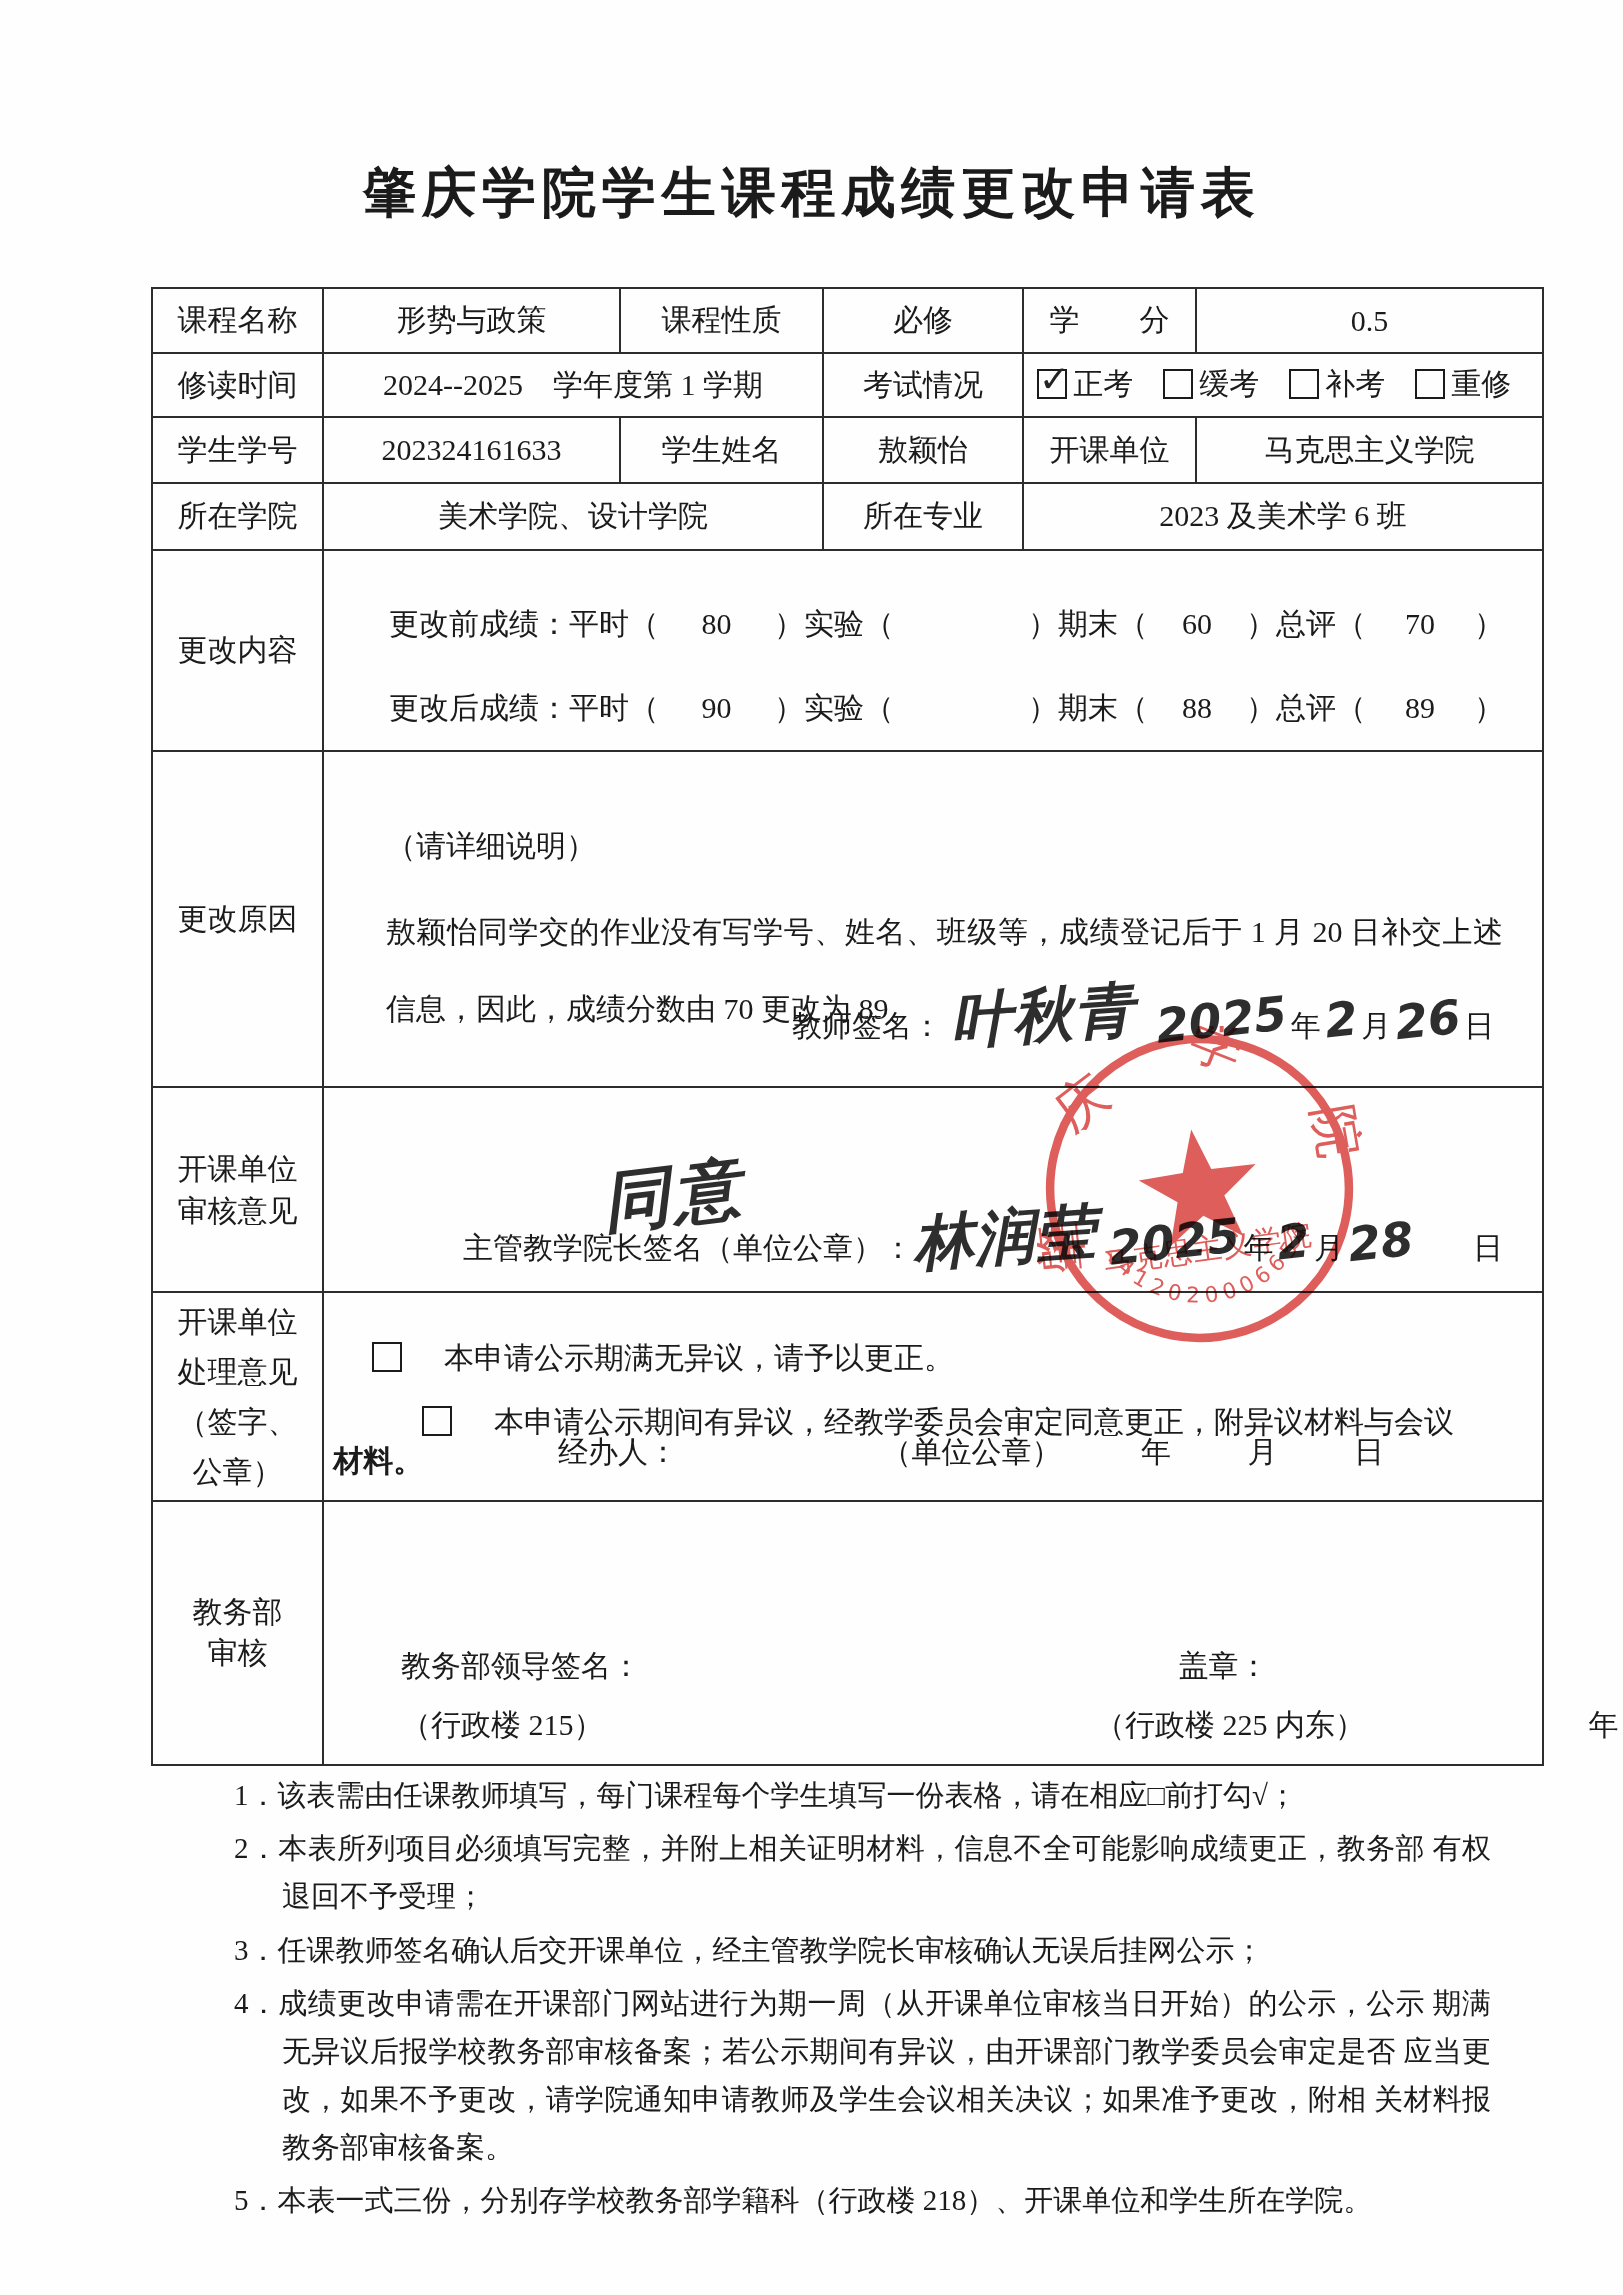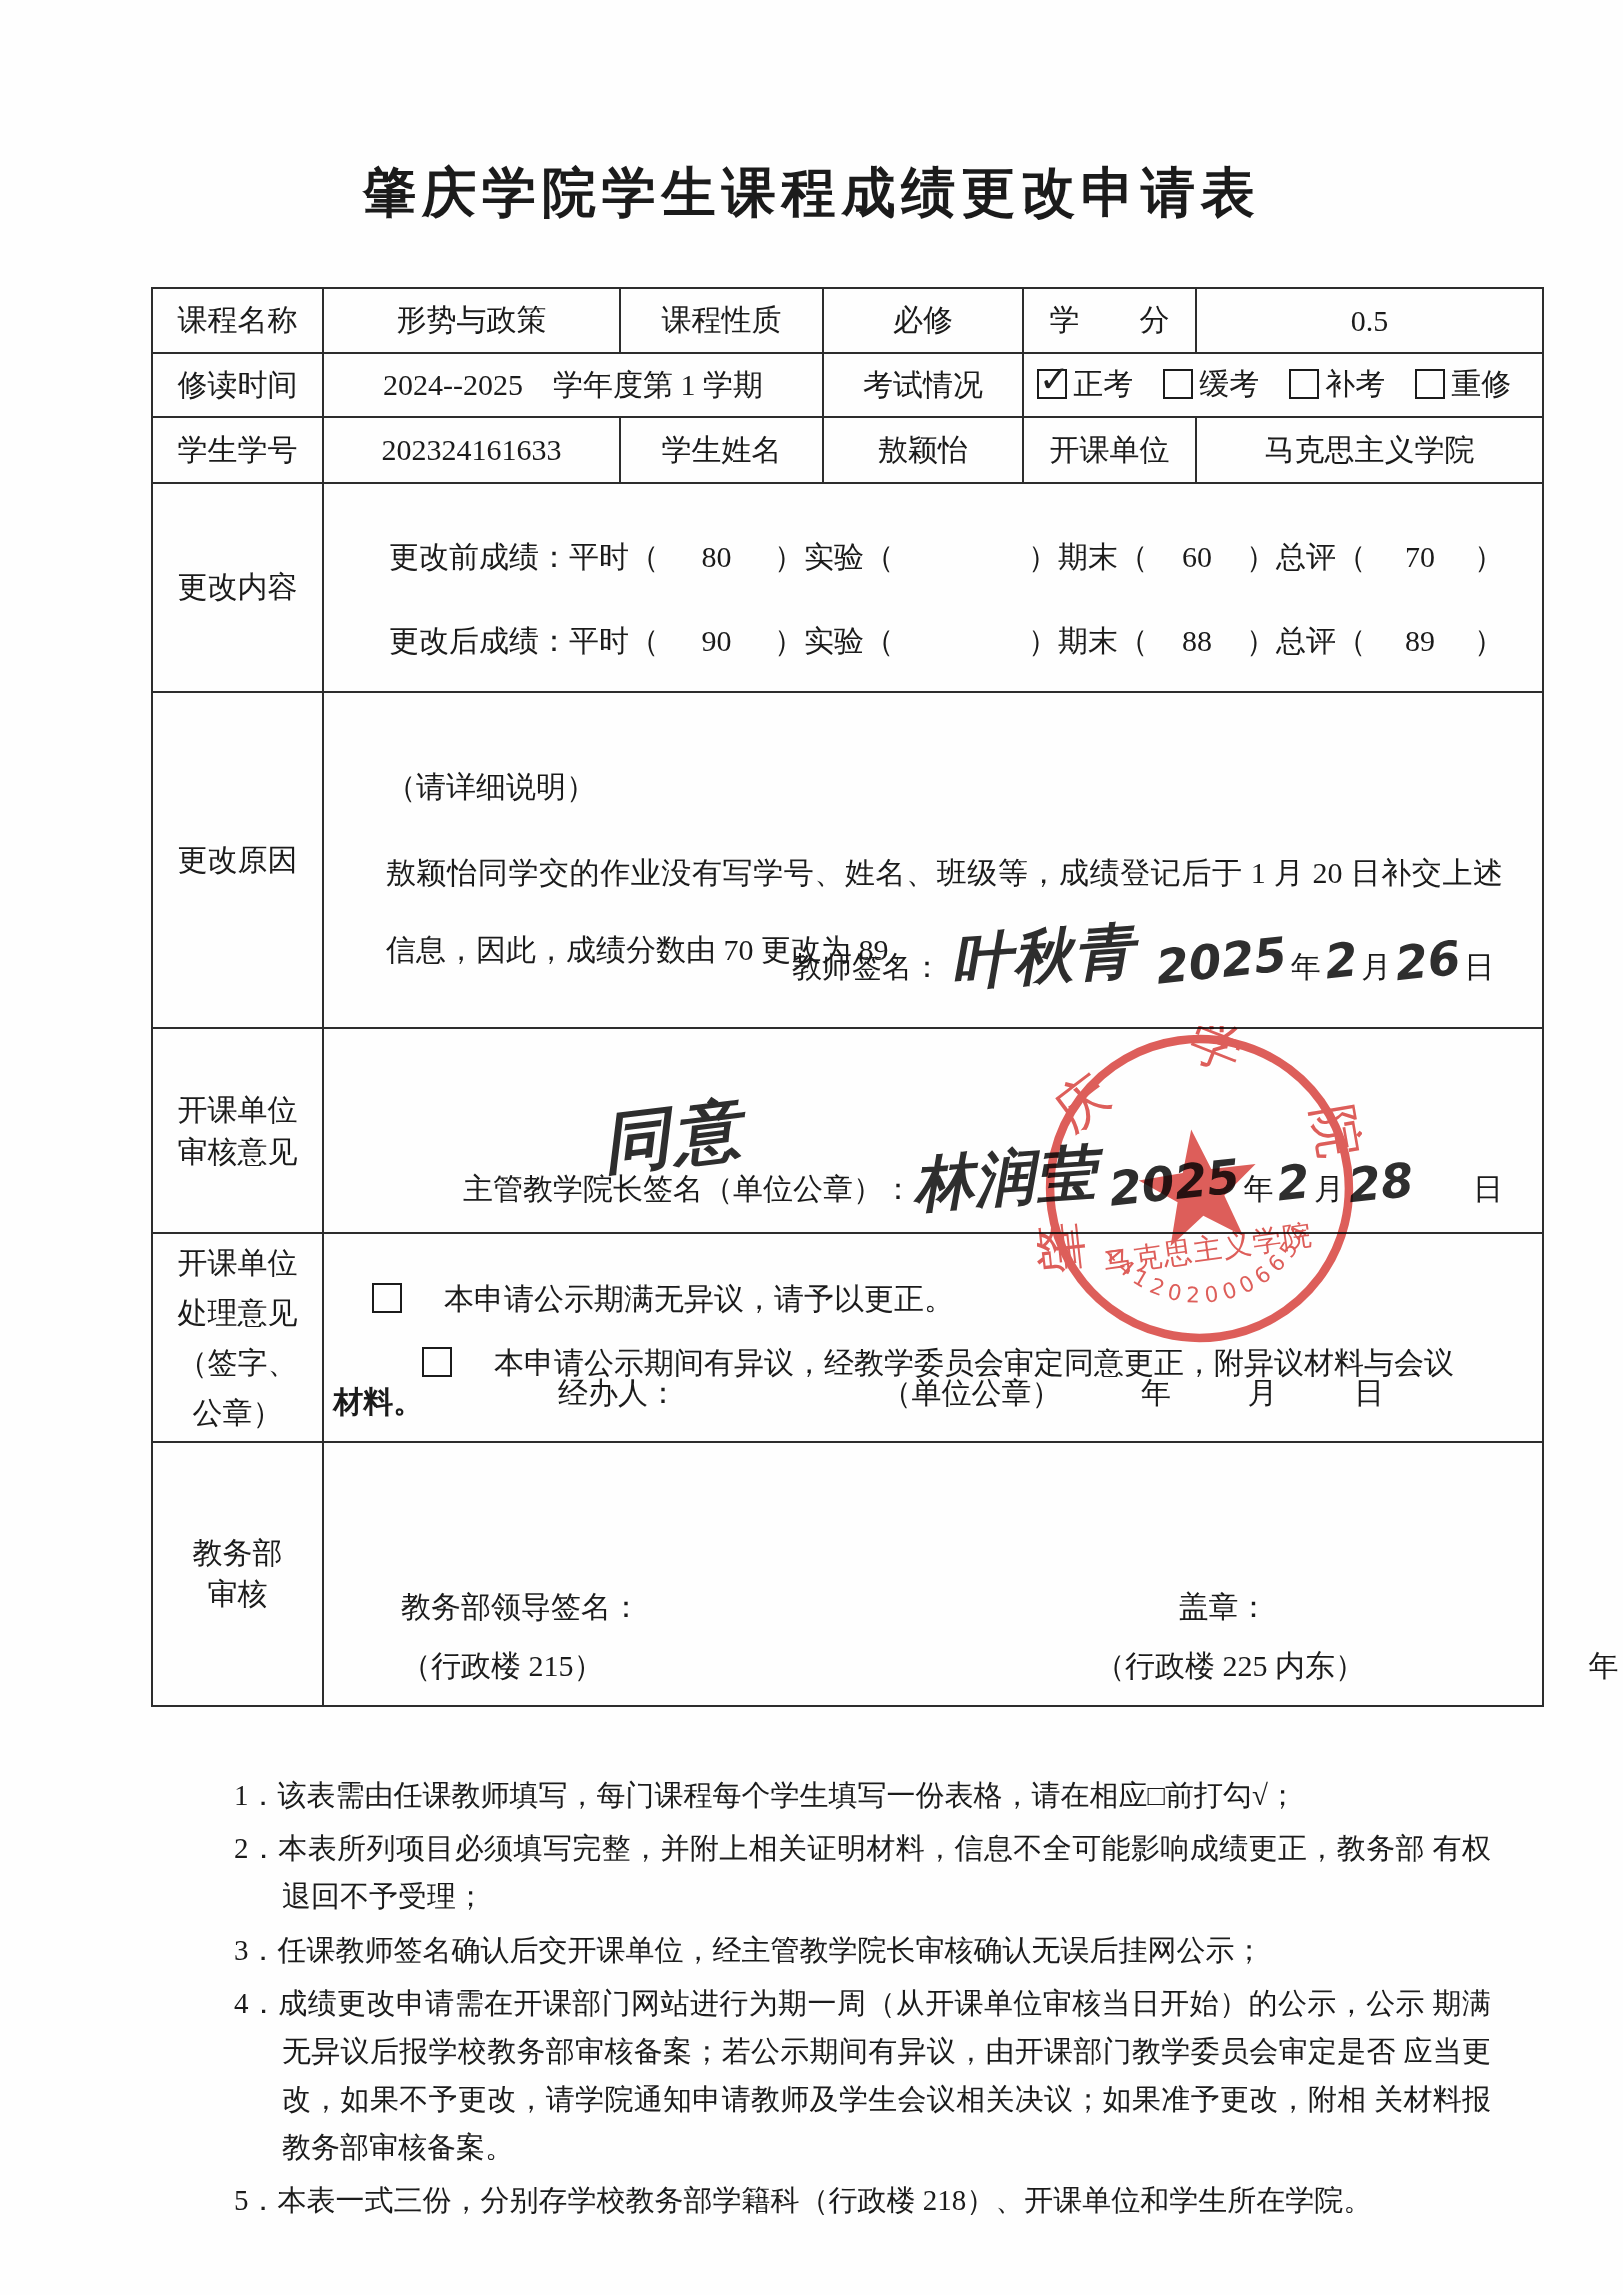--- a/index.html
+++ b/index.html
@@ -7,21 +7,21 @@
         font-family:"Liberation Serif","DejaVu Serif",serif;color:#1b1b1b;overflow:hidden;}
   .title{position:absolute;top:157px;left:0;width:100%;margin:0;text-align:center;
          font-size:54px;font-weight:bold;letter-spacing:5.9px;}
   table.form{position:absolute;left:151px;top:287px;width:1391px;border-collapse:collapse;table-layout:fixed;}
   table.form td{border:2px solid #2d2d2d;font-size:30px;padding:0;vertical-align:middle;}
   tr.r1{height:65px;border-radius:13px;} tr.r2{height:64px;} tr.r3{height:66px;} tr.r4{height:67px;}
   tr.r5{height:182px;} tr.r6{height:336px;} tr.r7{height:205px;} tr.r8{height:209px;} tr.r9{height:264px;}
   td.lbl,td.val{text-align:center;}
   td.content{vertical-align:top;position:relative;}
   
-  .score-wrap{padding:31px 0 8px 65px;}
+  .score-wrap{padding:31px 0 0 65px;}
   .score-line{line-height:84px;white-space:nowrap;}
   .blank{display:inline-block;text-align:center;}
   .w1{min-width:115px;} .w2{min-width:134px;} .w3{min-width:98px;} .w4{min-width:108px;}
   
   .hint-line{padding:34px 0 0 62px;}
   .reason-para{margin:26px 0 0 0;padding:0 39px 0 62px;line-height:77px;text-align:justify;}
   .sig-line{position:absolute;left:468px;bottom:29px;display:flex;align-items:baseline;white-space:nowrap;}
   .dean-line{position:absolute;left:139px;bottom:11.8px;display:flex;align-items:baseline;white-space:nowrap;}
   
   .hw{font-family:"DejaVu Sans","Liberation Sans",sans-serif;font-style:italic;font-weight:700;color:#2e2e2e;}
@@ -112,20 +112,26 @@
         </td>
       </tr>
       <tr class="r3">
         <td class="lbl">学生学号</td>
         <td class="val">202324161633</td>
         <td class="lbl">学生姓名</td>
         <td class="val">敖颖怡</td>
         <td class="lbl">开课单位</td>
         <td class="val">马克思主义学院</td>
       </tr>
+      <tr class="r4">
+        <td class="lbl">所在学院</td>
+        <td class="val" colspan="2">美术学院、设计学院</td>
+        <td class="lbl">所在专业</td>
+        <td class="val" colspan="2">2023 及美术学 6 班</td>
+      </tr>
       <tr class="r5">
         <td class="lbl">更改内容</td>
         <td class="content" colspan="5">
           <div class="score-wrap">
             <div class="score-line"><span>更改前成绩：平时（</span><span class="blank w1">80</span><span>）实验（</span><span class="blank w2"></span><span>）期末（</span><span class="blank w3">60</span><span>）总评（</span><span class="blank w4">70</span><span>）</span></div>
             <div class="score-line"><span>更改后成绩：平时（</span><span class="blank w1">90</span><span>）实验（</span><span class="blank w2"></span><span>）期末（</span><span class="blank w3">88</span><span>）总评（</span><span class="blank w4">89</span><span>）</span></div>
           </div>
         </td>
       </tr>
       <tr class="r6">

